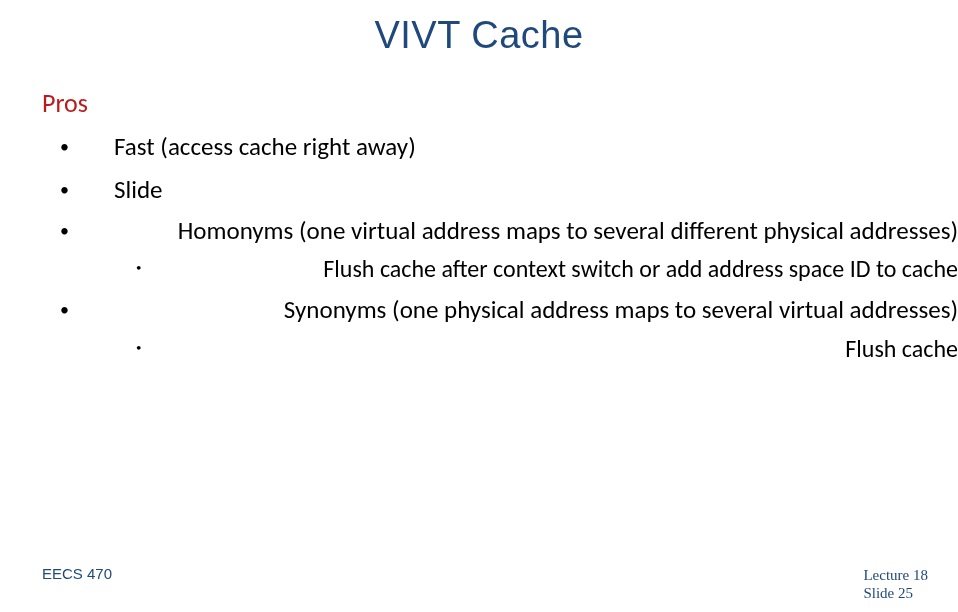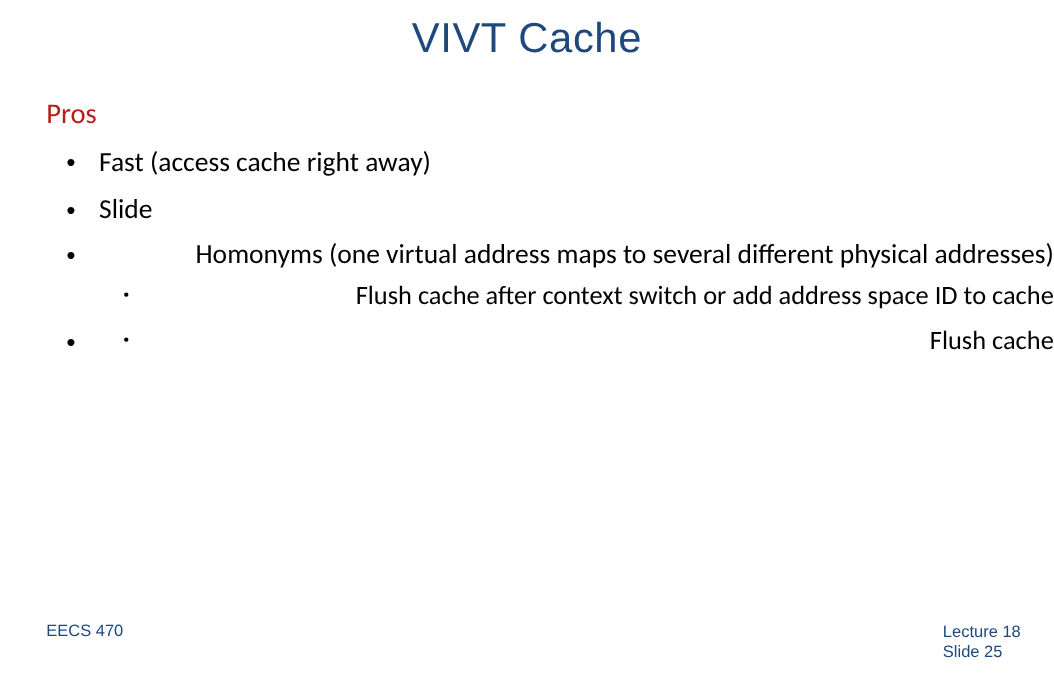--- a/index.html
+++ b/index.html
@@ -36,21 +36,21 @@
   .section-heading.cons {
     margin-top: 74px;
   }
   ul.level1 {
     list-style: none;
     padding: 0;
     margin: 10px 0 0 0;
   }
   ul.level1 > li {
     position: relative;
-    padding-left: 90px;
+    padding-left: 114px;
     font-size: 25px;
     line-height: 1.15;
     margin-top: 14px;
     color: #000;
   }
   ul.level1 > li::before {
     content: "•";
     position: absolute;
     left: 60px;
     top: 4px;
@@ -87,21 +87,21 @@
     left: 42px;
     bottom: 30px;
     font-family: "Comic Sans MS", "Comic Sans", cursive, sans-serif;
     color: #1f497d;
     font-size: 15px;
   }
   .footer-right {
     position: absolute;
     right: 30px;
     bottom: 10px;
-    font-family: Liberation Sans, sans-serif;
+    font-family: Liberation Serif, serif;
     color: #1f497d;
     font-size: 15px;
     text-align: left;
     line-height: 1.2;
   }
 </style>
 </head>
 <body>
 
 <div class="slide">
@@ -115,20 +115,21 @@
   </ul>
 
   <ul class="level1 cons">
     <li>
       <span>Homonyms (one virtual address maps to several different physical addresses)</span>
       <ul class="level2">
         <li><span>Flush cache after context switch or add address space ID to cache</span></li>
       </ul>
     </li>
     <li>
+      <span>Synonyms (one physical address maps to several virtual addresses)</span>
       <ul class="level2">
         <li><span>Flush cache</span></li>
       </ul>
     </li>
   </ul>
 
   <div class="footer-left">EECS 470</div>
   <div class="footer-right">
     <div>Lecture 18</div>
     <div>Slide 25</div>

